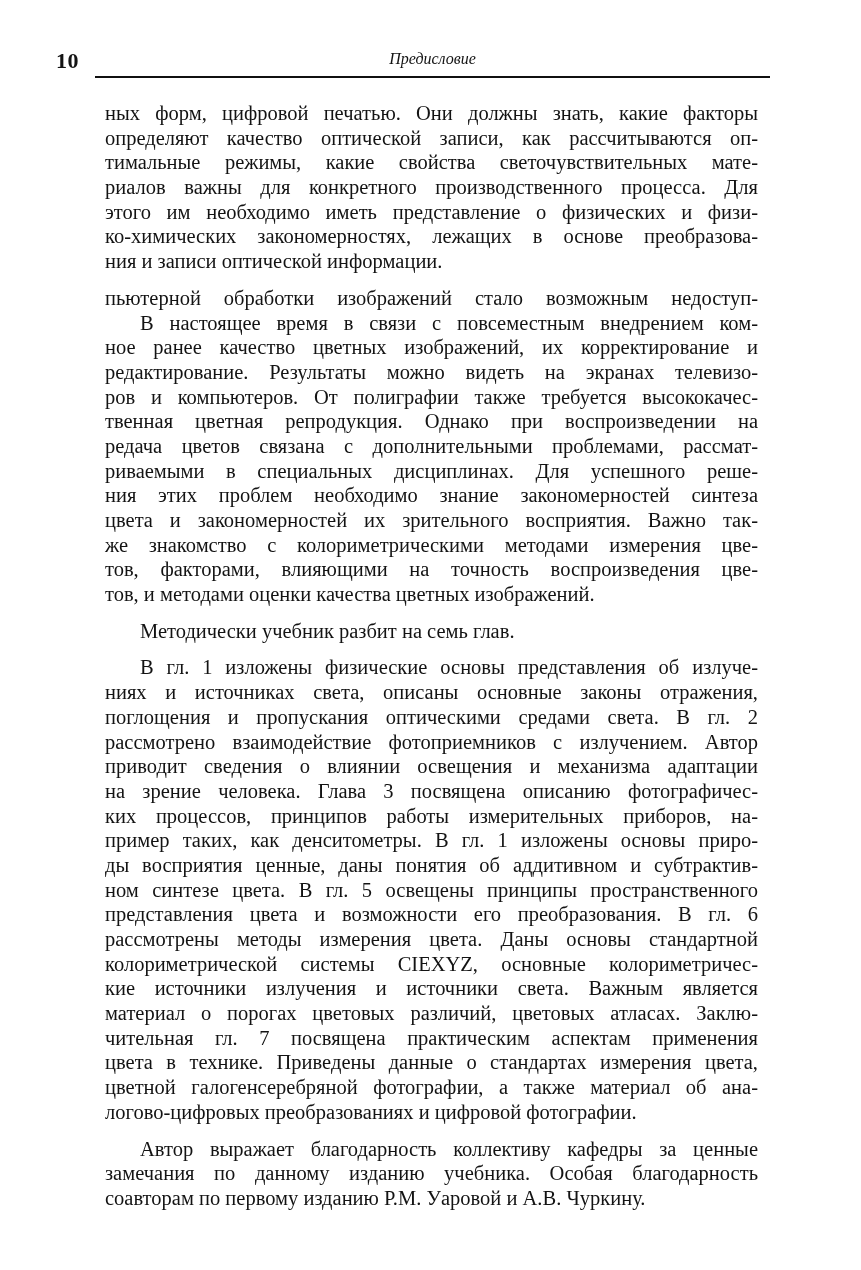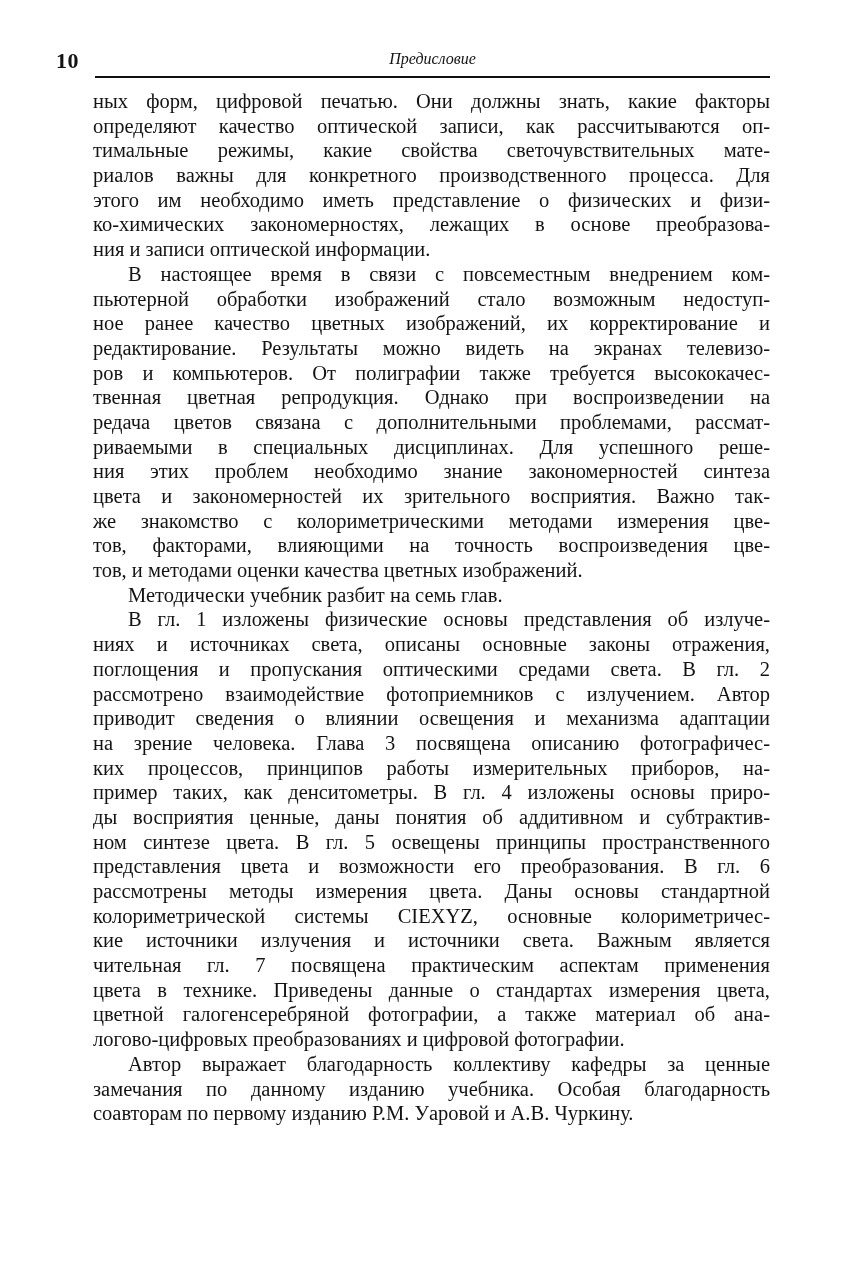--- a/index.html
+++ b/index.html
@@ -45,21 +45,21 @@
   }
   
   .page-body {
     position: absolute;
     left: 93px;
     top: 89px;
     width: 677px;
     font-size: 20.5px;
     line-height: 24.7px;
   }
-  .paragraph { margin: 0; padding: 0; }
+  .paragraph { margin: 12px; padding: 0; }
   .text-line {
     text-align: justify;
     text-align-last: justify;
     white-space: normal;
     height: 24.7px;
     overflow: visible;
   }
   .text-line.last { text-align-last: left; }
   .paragraph.indent .text-line.first { text-indent: 35px; }
 </style>
@@ -74,22 +74,22 @@
       <div class="paragraph">
         <div class="text-line first">ных форм, цифровой печатью. Они должны знать, какие факторы</div>
         <div class="text-line">определяют качество оптической записи, как рассчитываются оп-</div>
         <div class="text-line">тимальные режимы, какие свойства светочувствительных мате-</div>
         <div class="text-line">риалов важны для конкретного производственного процесса. Для</div>
         <div class="text-line">этого им необходимо иметь представление о физических и физи-</div>
         <div class="text-line">ко-химических закономерностях, лежащих в основе преобразова-</div>
         <div class="text-line last">ния и записи оптической информации.</div>
       </div>
       <div class="paragraph indent">
+        <div class="text-line">пьютерной обработки изображений стало возможным недоступ-</div>
         <div class="text-line first">В настоящее время в связи с повсеместным внедрением ком-</div>
-        <div class="text-line">пьютерной обработки изображений стало возможным недоступ-</div>
         <div class="text-line">ное ранее качество цветных изображений, их корректирование и</div>
         <div class="text-line">редактирование. Результаты можно видеть на экранах телевизо-</div>
         <div class="text-line">ров и компьютеров. От полиграфии также требуется высококачес-</div>
         <div class="text-line">твенная цветная репродукция. Однако при воспроизведении на</div>
         <div class="text-line">редача цветов связана с дополнительными проблемами, рассмат-</div>
         <div class="text-line">риваемыми в специальных дисциплинах. Для успешного реше-</div>
         <div class="text-line">ния этих проблем необходимо знание закономерностей синтеза</div>
         <div class="text-line">цвета и закономерностей их зрительного восприятия. Важно так-</div>
         <div class="text-line">же знакомство с колориметрическими методами измерения цве-</div>
         <div class="text-line">тов, факторами, влияющими на точность воспроизведения цве-</div>
@@ -99,27 +99,28 @@
         <div class="text-line first last">Методически учебник разбит на семь глав.</div>
       </div>
       <div class="paragraph indent">
         <div class="text-line first">В гл. 1 изложены физические основы представления об излуче-</div>
         <div class="text-line">ниях и источниках света, описаны основные законы отражения,</div>
         <div class="text-line">поглощения и пропускания оптическими средами света. В гл. 2</div>
         <div class="text-line">рассмотрено взаимодействие фотоприемников с излучением. Автор</div>
         <div class="text-line">приводит сведения о влиянии освещения и механизма адаптации</div>
         <div class="text-line">на зрение человека. Глава 3 посвящена описанию фотографичес-</div>
         <div class="text-line">ких процессов, принципов работы измерительных приборов, на-</div>
-        <div class="text-line">пример таких, как денситометры. В гл. 4 изложены основы приро-</div>
+        <div class="text-line">пример таких, как денситометры. В гл. 1 изложены основы приро-</div>
         <div class="text-line">ды восприятия ценные, даны понятия об аддитивном и субтрактив-</div>
         <div class="text-line">ном синтезе цвета. В гл. 5 освещены принципы пространственного</div>
         <div class="text-line">представления цвета и возможности его преобразования. В гл. 6</div>
         <div class="text-line">рассмотрены методы измерения цвета. Даны основы стандартной</div>
         <div class="text-line">колориметрической системы CIEXYZ, основные колориметричес-</div>
         <div class="text-line">кие источники излучения и источники света. Важным является</div>
+        <div class="text-line">материал о порогах цветовых различий, цветовых атласах. Заклю-</div>
         <div class="text-line">чительная гл. 7 посвящена практическим аспектам применения</div>
         <div class="text-line">цвета в технике. Приведены данные о стандартах измерения цвета,</div>
         <div class="text-line">цветной галогенсеребряной фотографии, а также материал об ана-</div>
         <div class="text-line last">логово-цифровых преобразованиях и цифровой фотографии.</div>
       </div>
       <div class="paragraph indent">
         <div class="text-line first">Автор выражает благодарность коллективу кафедры за ценные</div>
         <div class="text-line">замечания по данному изданию учебника. Особая благодарность</div>
         <div class="text-line last">соавторам по первому изданию Р.М. Уаровой и А.В. Чуркину.</div>
       </div>

